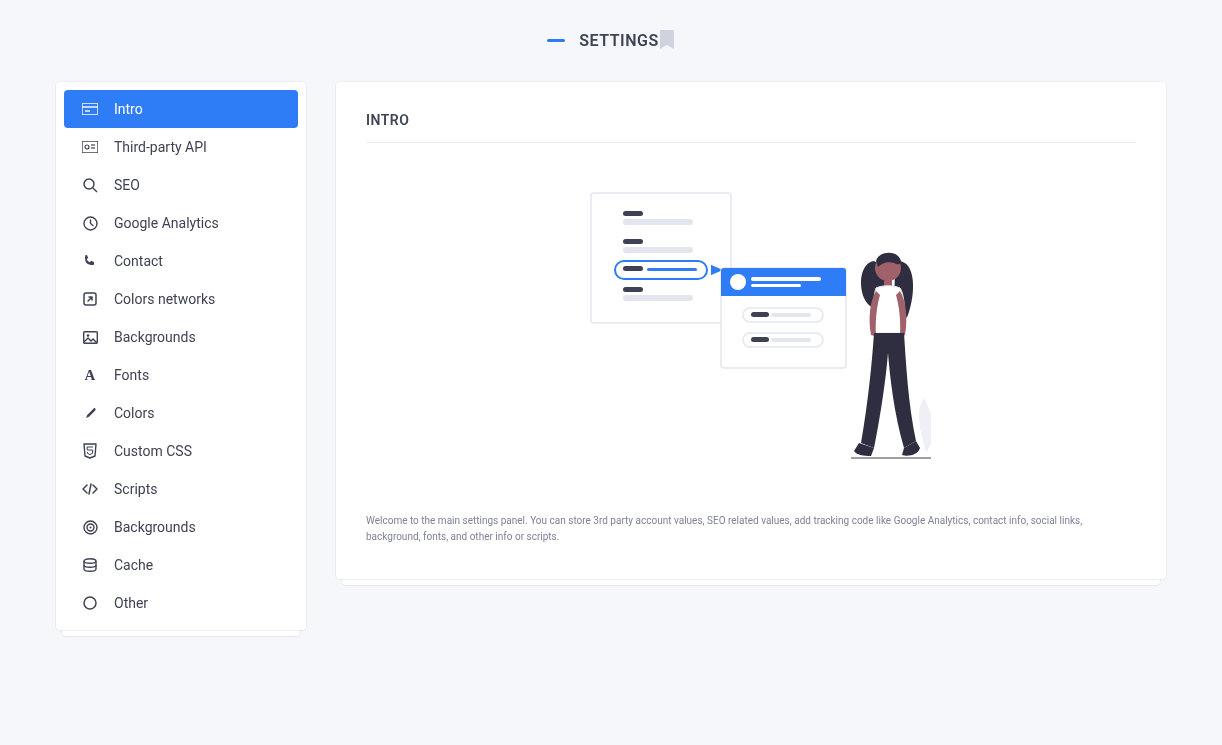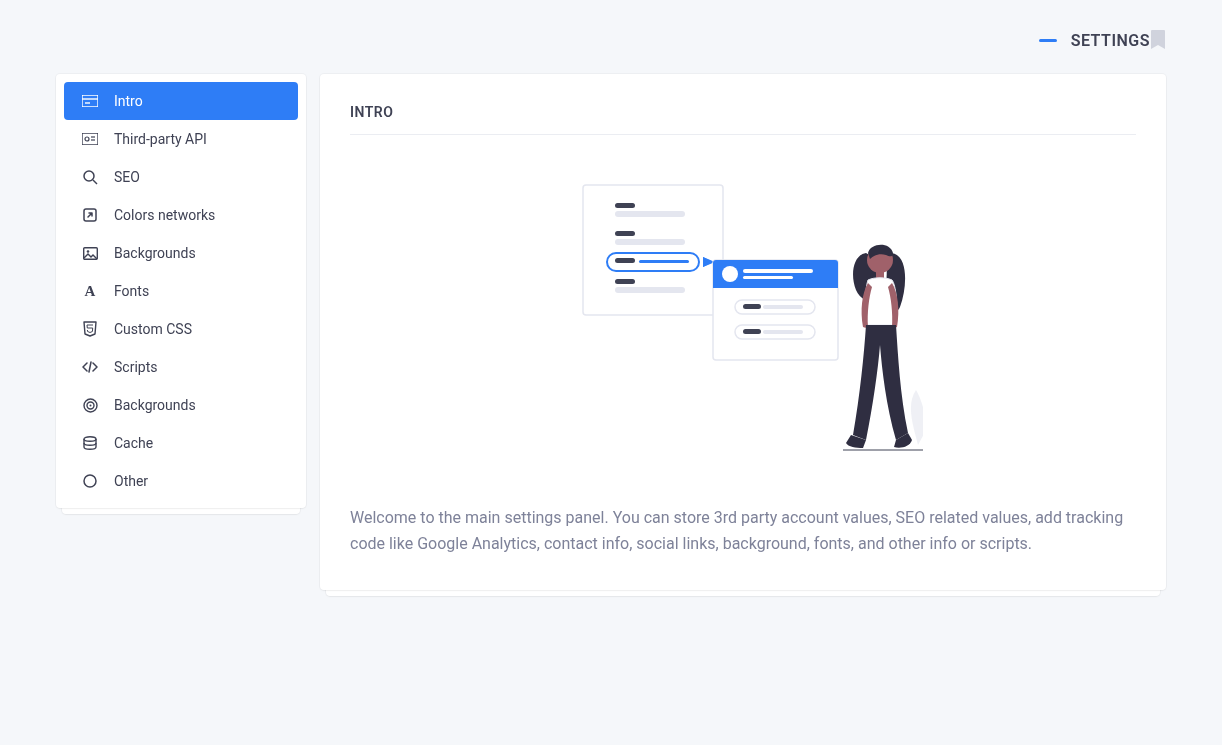--- a/index.html
+++ b/index.html
@@ -10,22 +10,22 @@
       width: 1222px;
       height: 745px;
       overflow: hidden;
     }
     .page {
       padding: 30px 56px 0 56px;
     }
     .page-header {
       display: flex;
       align-items: center;
-      justify-content: flex-end;
-      margin-bottom: 24px;
+      justify-content: center;
+      margin-bottom: 32px;
     }
     .page-title-wrap {
       display: flex;
       align-items: center;
       gap: 14px;
     }
     .title-dash {
       width: 18px;
       height: 3px;
       background: #2e7df6;
@@ -36,21 +36,21 @@
       font-weight: 600;
       letter-spacing: 0.5px;
       color: #3f4254;
     }
     .bookmark-icon {
       color: #d0d3dd;
       cursor: pointer;
     }
     .layout {
       display: flex;
-      gap: 14px;
+      gap: 30px;
       align-items: flex-start;
     }
     .sidebar {
       width: 250px;
       background: #fff;
       border-radius: 4px;
       padding: 8px 0;
       box-shadow: 0 1px 2px rgba(0,0,0,0.04), 0 0 0 1px rgba(0,0,0,0.03);
       position: relative;
     }
@@ -103,21 +103,21 @@
       padding-bottom: 14px;
       border-bottom: 1px solid #ebedf2;
       margin-bottom: 40px;
     }
     .illustration {
       display: flex;
       justify-content: center;
       margin-bottom: 50px;
     }
     .description {
-      font-size: 16px;
+      font-size: 10px;
       line-height: 1.6;
       color: #7e8299;
     }
     svg { display: block; }
   </style>
 </head>
 <body>
 
 <div class="page">
   <div class="page-header">
@@ -161,21 +161,38 @@
       <div class="sidebar-item">
         <span class="icon">
           <svg width="15" height="15" viewBox="0 0 15 15">
               <circle cx="6" cy="6" r="5" fill="none" stroke="currentColor" stroke-width="1.5"></circle>
               <line x1="10" y1="10" x2="14" y2="14" stroke="currentColor" stroke-width="1.5"></line>
             </svg>
         </span>
         <span>SEO</span>
       </div>
 
-
+      <div class="sidebar-item">
+        <span class="icon">
+          <svg width="15" height="15" viewBox="0 0 15 15">
+              <circle cx="7.5" cy="7.5" r="6.5" fill="none" stroke="currentColor" stroke-width="1.4"></circle>
+              <path d="M7.5 4v3.5l2.5 2" fill="none" stroke="currentColor" stroke-width="1.4" stroke-linecap="round"></path>
+            </svg>
+        </span>
+        <span>Google Analytics</span>
+      </div>
+
+      <div class="sidebar-item">
+        <span class="icon">
+          <svg width="14" height="14" viewBox="0 0 14 14">
+              <path fill="currentColor" d="M3 1l2 0 1.2 3-1.5 1c.8 1.8 1.5 2.5 3.3 3.3l1-1.5 3 1.2 0 2c0 .6-.5 1-1 1C5 11 3 9 3 3c0-.5.4-1 1-1z" transform="translate(-1 0)"></path>
+            </svg>
+        </span>
+        <span>Contact</span>
+      </div>
 
       <div class="sidebar-item">
         <span class="icon">
           <svg width="14" height="14" viewBox="0 0 14 14">
               <rect x="1" y="1" width="12" height="12" rx="2" fill="none" stroke="currentColor" stroke-width="1.5"></rect>
               <path d="M5 9l4-4M9 5v3M9 5H6" fill="none" stroke="currentColor" stroke-width="1.5" stroke-linecap="round"></path>
             </svg>
         </span>
         <span>Colors networks</span>
       </div>
@@ -189,20 +206,28 @@
             </svg>
         </span>
         <span>Backgrounds</span>
       </div>
 
       <div class="sidebar-item">
         <span class="icon" style="font-family:Georgia,serif;font-weight:bold;font-size:15px;">A</span>
         <span>Fonts</span>
       </div>
 
+      <div class="sidebar-item">
+        <span class="icon">
+          <svg width="15" height="15" viewBox="0 0 15 15">
+              <path d="M12 2c.8.8.8 2 0 2.8L6 10.8 3 12l1.2-3L10.2 3c.8-.8 1-1 1.8-1z" fill="currentColor"></path>
+            </svg>
+        </span>
+        <span>Colors</span>
+      </div>
 
       <div class="sidebar-item">
         <span class="icon">
           <svg width="14" height="16" viewBox="0 0 14 16">
               <path d="M1 1h12l-1 12-5 2-5-2L1 1z" fill="none" stroke="currentColor" stroke-width="1.4" stroke-linejoin="round"></path>
               <path d="M10 4H4l.3 3h5.4l-.3 3.5L7 11.5l-2.4-1-.2-1.5" fill="none" stroke="currentColor" stroke-width="1"></path>
             </svg>
         </span>
         <span>Custom CSS</span>
       </div>

